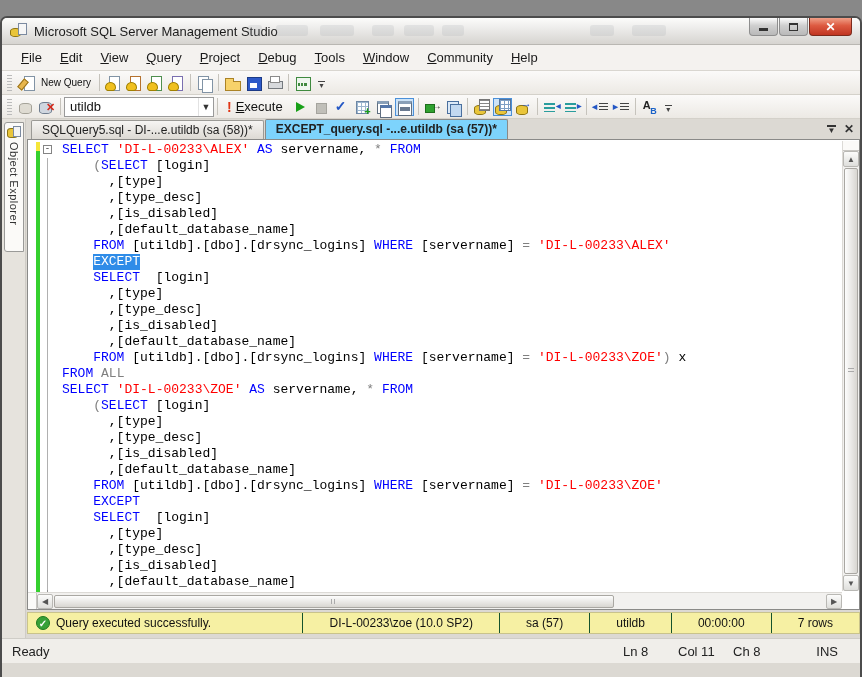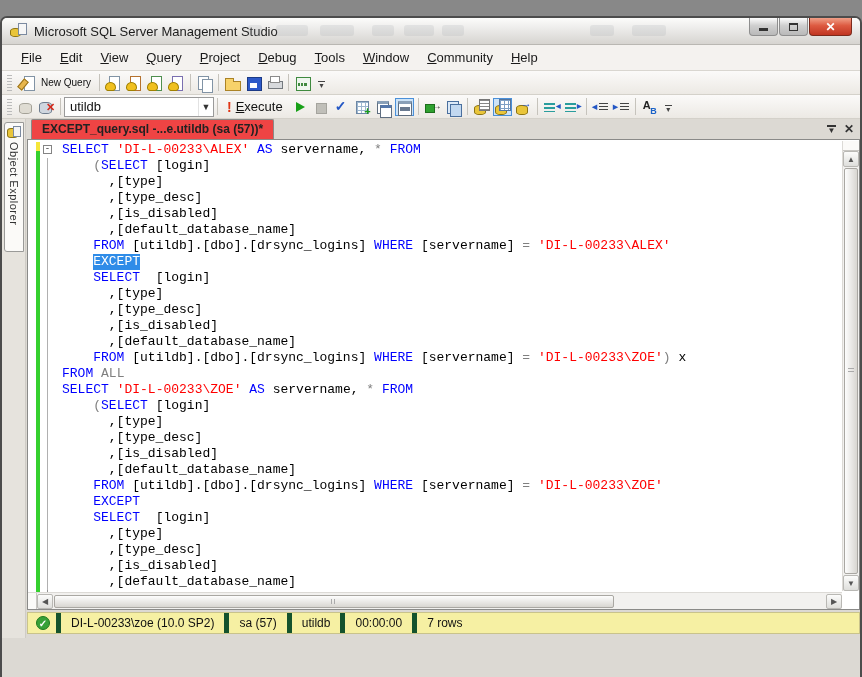--- a/index.html
+++ b/index.html
@@ -109,21 +109,21 @@
     display:flex; flex-direction:column; align-items:center; padding-top:3px; }
   .oe-ico{ width:14px; height:12px; position:relative; margin-bottom:4px;}
   .oe-ico::before{ content:""; position:absolute; left:0; top:2px; width:9px; height:8px; background:#e9c53a; border:1px solid #8c7414; border-radius:4px/3px;}
   .oe-ico::after{ content:""; position:absolute; right:0; top:0; width:6px; height:9px; background:#f4f4f4; border:1px solid #7b8aa0;}
   .oe-label{ writing-mode:vertical-rl; font-size:11px; color:#333; letter-spacing:.5px;}
   .doc-area{ flex:1; display:flex; flex-direction:column; min-width:0;}
   
   .tabstrip{ height:20px; display:flex; align-items:flex-end; padding-left:5px; position:relative; background:#dcd9d3;}
   .tab{ font-size:12px; color:#222; padding:2px 10px 2px 10px; margin-right:1px; white-space:nowrap;
     background:linear-gradient(#f6f5f3,#dddad4); border:1px solid #9b9a96; border-bottom:none; border-radius:2px 2px 0 0; height:19px;}
-  .tab.active{ background:#ef4444; font-weight:bold; border-color:#8a8a88; position:relative; z-index:2; height:20px;}
+  .tab.active{ background:#7dd3fc; font-weight:bold; border-color:#8a8a88; position:relative; z-index:2; height:20px;}
   .tabctrl{ position:absolute; right:6px; top:3px; display:flex; gap:8px; align-items:center;}
   .filelist-icon{ display:flex; flex-direction:column; align-items:center;}
   .filelist-icon .bar{ width:9px; height:2px; background:#333; margin-bottom:1px;}
   .filelist-icon .arr{ font-size:8px; color:#333; line-height:5px;}
   .close-icon{ font-size:12px; font-weight:bold; color:#333;}
   
   .editor{ flex:1; position:relative; background:#fff; border:1px solid #8a8a88; margin-left:1px; overflow:hidden; display:flex; flex-direction:column;}
   .code-wrap{ flex:1; display:flex; overflow:hidden;}
   .code{ flex:1; padding-top:2px; font-family:"Liberation Mono","DejaVu Sans Mono",monospace; font-size:13px; line-height:16px; color:#000; overflow:hidden;}
   .cl{ display:flex; height:16px; white-space:pre;}
@@ -150,21 +150,21 @@
     background:linear-gradient(#fcfcfb,#dededb); border:1px solid #b9b8b4; border-radius:2px;}
   .hthumb{ width:560px; height:13px; margin:0 1px; background:linear-gradient(#fdfdfd,#d8d6d1); border:1px solid #a9a7a2; border-radius:2px; position:relative;}
   .hthumb::after{ content:""; position:absolute; top:3px; bottom:3px; left:50%; width:5px; margin-left:-3px;
     background:repeating-linear-gradient(90deg,#aaa 0 1px,transparent 1px 3px);}
   .htrack-rest{ flex:1;}
   
   .execbar{ height:22px; background:#f6f0a3; border:1px solid #c9c38b; margin:2px 0 0 1px; display:flex; align-items:center; font-size:12px; color:#111;}
   .check-circle{ width:14px; height:14px; border-radius:50%; background:#38a038; color:#fff; font-size:10px; font-weight:bold;
     display:flex; align-items:center; justify-content:center; margin:0 6px 0 8px; border:1px solid #1e7a1e;}
   .exec-msg{ flex:1;}
-  .exec-seg{ padding:0 10px; border-left:5px solid #14532d; height:100%; display:flex; align-items:center; white-space:nowrap;}
+  .exec-seg{ padding:0 26px; border-left:1px solid #14532d; height:100%; display:flex; align-items:center; white-space:nowrap;}
   .doc-gap{ height:4px;}
   
   .statusbar{ height:25px; background:#f0eeea; border-top:1px solid #cfcdc7; display:flex; align-items:center; font-size:13px; color:#222; padding:0 10px;}
   .sb-ready{ flex:1;}
   .sb-field{ width:55px;}
   .sb-field.last{ width:50px; text-align:right; margin-right:12px;}
 </style>
 </head>
 <body>
 
@@ -331,20 +331,21 @@
   <div class="main">
     <div class="oe-strip">
       <div class="oe-tab">
         <span class="oe-ico"></span>
         <span class="oe-label">Object Explorer</span>
       </div>
     </div>
 
     <div class="doc-area">
       <div class="tabstrip" id="tabstrip">
+        <div class="tab">SQLQuery5.sql - DI-...e.utildb (sa (58))*</div>
           <div class="tab active">EXCEPT_query.sql -...e.utildb (sa (57))*</div>
           <div class="tabctrl">
           <span class="filelist-icon">
               <span class="bar"></span>
               <span class="arr">▼</span>
             </span>
           <span class="close-icon">✕</span>
         </div>
       </div>
 
@@ -392,24 +393,32 @@
           <div class="hs-split"></div>
           <div class="hbtn">◀</div>
           <div class="hthumb"></div>
           <div class="htrack-rest"></div>
           <div class="hbtn">▶</div>
         </div>
       </div>
 
       <div class="execbar">
         <span class="check-circle">✓</span>
+        <span class="exec-msg">Query executed successfully.</span>
         <span class="exec-seg">DI-L-00233\zoe (10.0 SP2)</span>
         <span class="exec-seg">sa (57)</span>
         <span class="exec-seg">utildb</span>
         <span class="exec-seg">00:00:00</span>
         <span class="exec-seg">7 rows</span>
       </div>
       <div class="doc-gap"></div>
     </div>
   </div>
 
+  <div class="statusbar">
+    <span class="sb-ready">Ready</span>
+    <span class="sb-field">Ln 8</span>
+    <span class="sb-field">Col 11</span>
+    <span class="sb-field">Ch 8</span>
+    <span class="sb-field last">INS</span>
+  </div>
 
 </div>
 
 </body></html>

